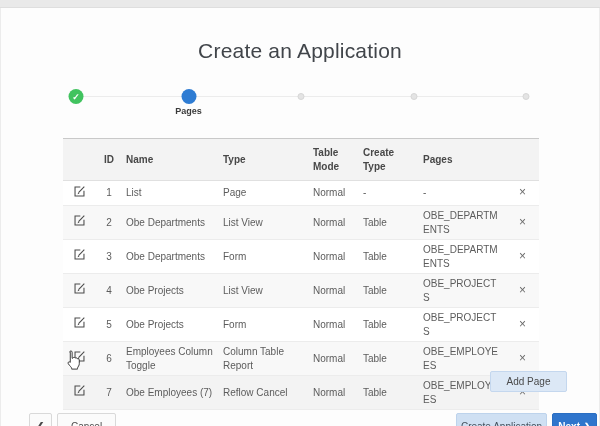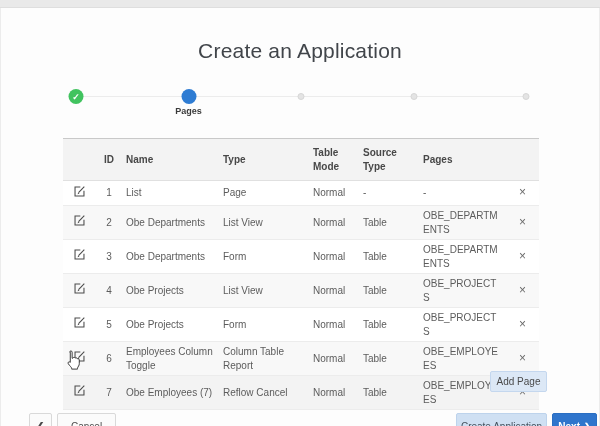--- a/index.html
+++ b/index.html
@@ -31,21 +31,21 @@
   th.c-id, td.c-id { text-align: center; margin-left: 25px; }
   tbody td { border-bottom: 1px solid #ececec; height: 25px; padding: 3px 4px; vertical-align: middle; line-height: 1.35; word-wrap: break-word; }
   tbody tr:nth-child(even) { background: #f8f8f8; }
   tbody tr.hovered { background: #f3f3f3; }
   td.c-edit, td.c-del { text-align: center; }
   .icon-btn { background: none; border: none; padding: 0; cursor: pointer; line-height: 0; }
   .del-btn { background: none; border: none; padding: 0; cursor: pointer; color: #6b6b6b; font-size: 12px; line-height: 1; font-family: "Liberation Sans", sans-serif; }
 
   
   .btn { position: absolute; display: inline-flex; align-items: center; justify-content: center; border-radius: 2px; font-family: "Liberation Sans", sans-serif; font-size: 10px; cursor: pointer; }
-  .btn-add-page { top: 363px; left: 489px; width: 57px; height: 21px; background: #dce8f6; border: 1px solid #c4d7ee; color: #4a4a4a; }
+  .btn-add-page { top: 363px; left: 489px; width: 77px; height: 21px; background: #dce8f6; border: 1px solid #c4d7ee; color: #4a4a4a; }
   .btn-back { top: 405px; left: 28px; width: 23px; height: 26px; background: #fbfbfb; border: 1px solid #d9d9d9; color: #4a4a4a; font-size: 9px; font-weight: 700; }
   .btn-cancel { top: 405px; left: 56px; height: 26px; padding: 0 13px; background: #fbfbfb; border: 1px solid #d9d9d9; color: #4a4a4a; }
   .btn-create { top: 405px; left: 455px; width: 91px; height: 26px; background: #cfe0f3; border: 1px solid #bdd3ec; color: #44505c; }
   .btn-next { top: 405px; left: 551px; width: 45px; height: 26px; background: #2f75cc; border: 1px solid #2a6ec2; color: #ffffff; font-weight: 700; }
   .btn-next .chev { font-size: 8px; margin-left: 4px; }
 
   .cursor { position: absolute; left: 62px; top: 342px; width: 20px; height: 24px; pointer-events: none; z-index: 5; }
 </style>
 </head>
 <body>
@@ -86,21 +86,21 @@
         <col style="width:87px">
         <col style="width:33px">
     </colgroup>
     <thead>
       <tr>
         <th></th>
         <th class="c-id">ID</th>
         <th>Name</th>
         <th>Type</th>
         <th>Table Mode</th>
-        <th>Source Type</th>
+        <th>Create Type</th>
         <th>Pages</th>
         <th></th>
       </tr>
     </thead>
     <tbody>
       <tr>
         <td class="c-edit"><button class="icon-btn"><svg width="13" height="13" viewBox="0 0 16 16" fill="none" stroke="#4a4a4a" stroke-width="1.3">
                 <path d="M13.5 7 V13.5 H2.5 V2.5 H9"></path>
                 <path d="M6.8 9.4 L13.9 2.1"></path>
                 <path d="M6.5 9.1 l-.9 2.3 2.3-.9z" fill="#4a4a4a" stroke="none"></path>

